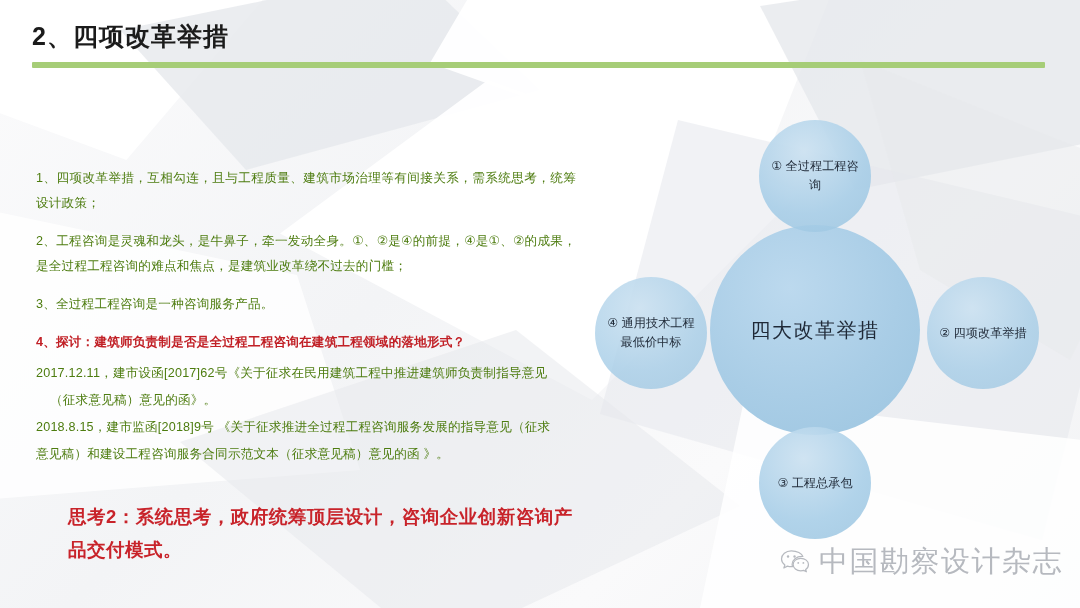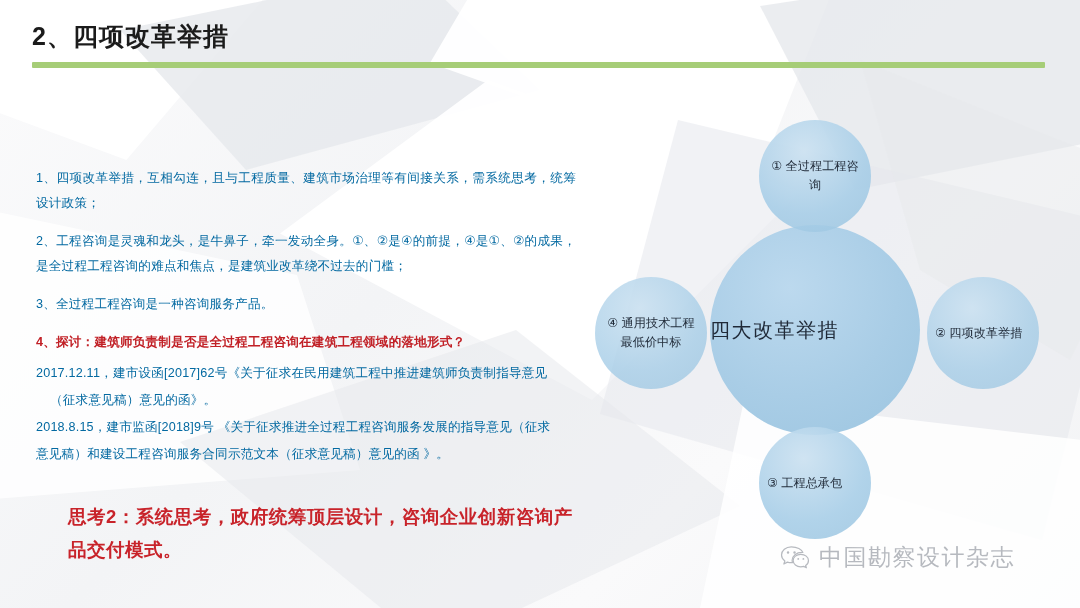--- a/index.html
+++ b/index.html
@@ -70,21 +70,21 @@
   
   .body-col {
     position: absolute;
     left: 36px;
     top: 166px;
     width: 540px;
   }
   .para {
     font-size: 12.6px;
     line-height: 25px;
-    color: #0369a1;
+    color: #4d7c0f;
     margin: 0 0 13px 0;
     text-align: justify;
     letter-spacing: .2px;
   }
   .para.indent-sub { padding-left: 14px; }
   .para.red-head {
     color: #c12026;
     font-weight: bold;
     margin-bottom: 6px;
   }
@@ -109,20 +109,21 @@
     left: 600px;
     top: 100px;
     width: 460px;
     height: 440px;
   }
   .circ {
     position: absolute;
     border-radius: 50%;
     display: flex;
     align-items: center;
+    justify-content: center;
     text-align: center;
     color: #1f2937;
     box-sizing: border-box;
   }
   .circ-center {
     left: 110px;
     top: 125px;
     width: 210px;
     height: 210px;
     background: radial-gradient(circle at 38% 30%, #bcd9ee 0%, #a9cde6 55%, #9cc5e0 100%);
@@ -149,21 +150,21 @@
     position: absolute;
     left: 780px;
     top: 542px;
     display: flex;
     align-items: center;
     gap: 9px;
     opacity: .62;
   }
   .wx-icon { width: 30px; height: 26px; display: block; }
   .wm-text {
-    font-size: 23px;
+    font-size: 29px;
     color: #8b9099;
     letter-spacing: 1.5px;
     font-family: "DejaVu Sans", "Liberation Sans", sans-serif;
   }
 </style>
 </head>
 <body>
 
 <div id="slide">
 

